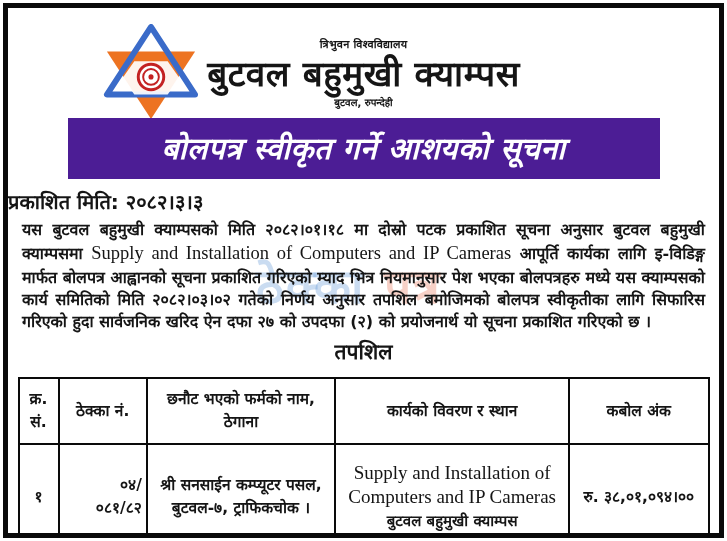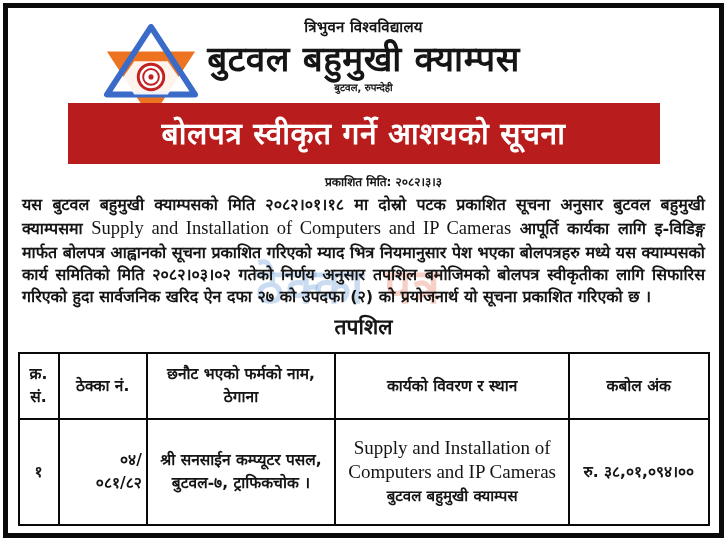--- a/index.html
+++ b/index.html
@@ -3,30 +3,30 @@
 <meta charset="utf-8">
 <style>
   html,body { margin:0; padding:0; background:#fff; }
   body { width:727px; height:541px; overflow:hidden; }
   .page {
     margin:3px; width:721px; height:535px; box-sizing:border-box;
     border:5px solid #0a0a0a; background:#fff; position:relative;
     font-family:"DejaVu Sans", sans-serif; color:#151515; overflow:hidden;
   }
   .header { text-align:center; padding-top:8px; position:relative; z-index:2; }
-  .university { font-size:15px; font-weight:600; letter-spacing:.2px; }
+  .university { font-size:11px; font-weight:600; letter-spacing:.2px;margin-top:20px; }
   .campus { font-size:35px; font-weight:800; line-height:1.2; margin-top:2px; letter-spacing:.5px; }
   .location { font-size:10px; font-weight:700; }
   .logo { position:absolute; left:94px; top:16px; width:98px; height:98px; z-index:1; }
   .banner {
-    width:592px; margin:9px auto 0; background:#b91c1c; color:#fff;
-    text-align:center; padding:9px 0 11px; position:relative; z-index:2;
+    width:592px; margin:9px auto 0; background:#4c1d95; color:#fff;
+    text-align:center; padding:9px 0 11px; position:relative; z-index:2;font-style:italic;
   }
   .banner-title { font-size:30px; font-weight:800; letter-spacing:.5px; }
-  .pubdate { text-align:center; font-size:12px; font-weight:700; margin-top:9px; position:relative; z-index:2;padding-left:40px; }
+  .pubdate { font-size:20px; font-weight:700; margin-top:9px; position:relative; z-index:2; }
   .body-para {
     margin:4px 14px 0; font-size:16px; font-weight:700; line-height:1.38;
     text-align:justify; position:relative; z-index:2;
   }
   .en-serif { font-family:"Liberation Serif", serif; font-weight:400; font-size:18.5px; }
   .details-heading { text-align:center; font-size:21px; font-weight:700; margin-top:4px; position:relative; z-index:2; }
   table.tender {
     width:692px; margin:12px auto 0; border-collapse:collapse; table-layout:fixed;
     position:relative; z-index:2;
   }

